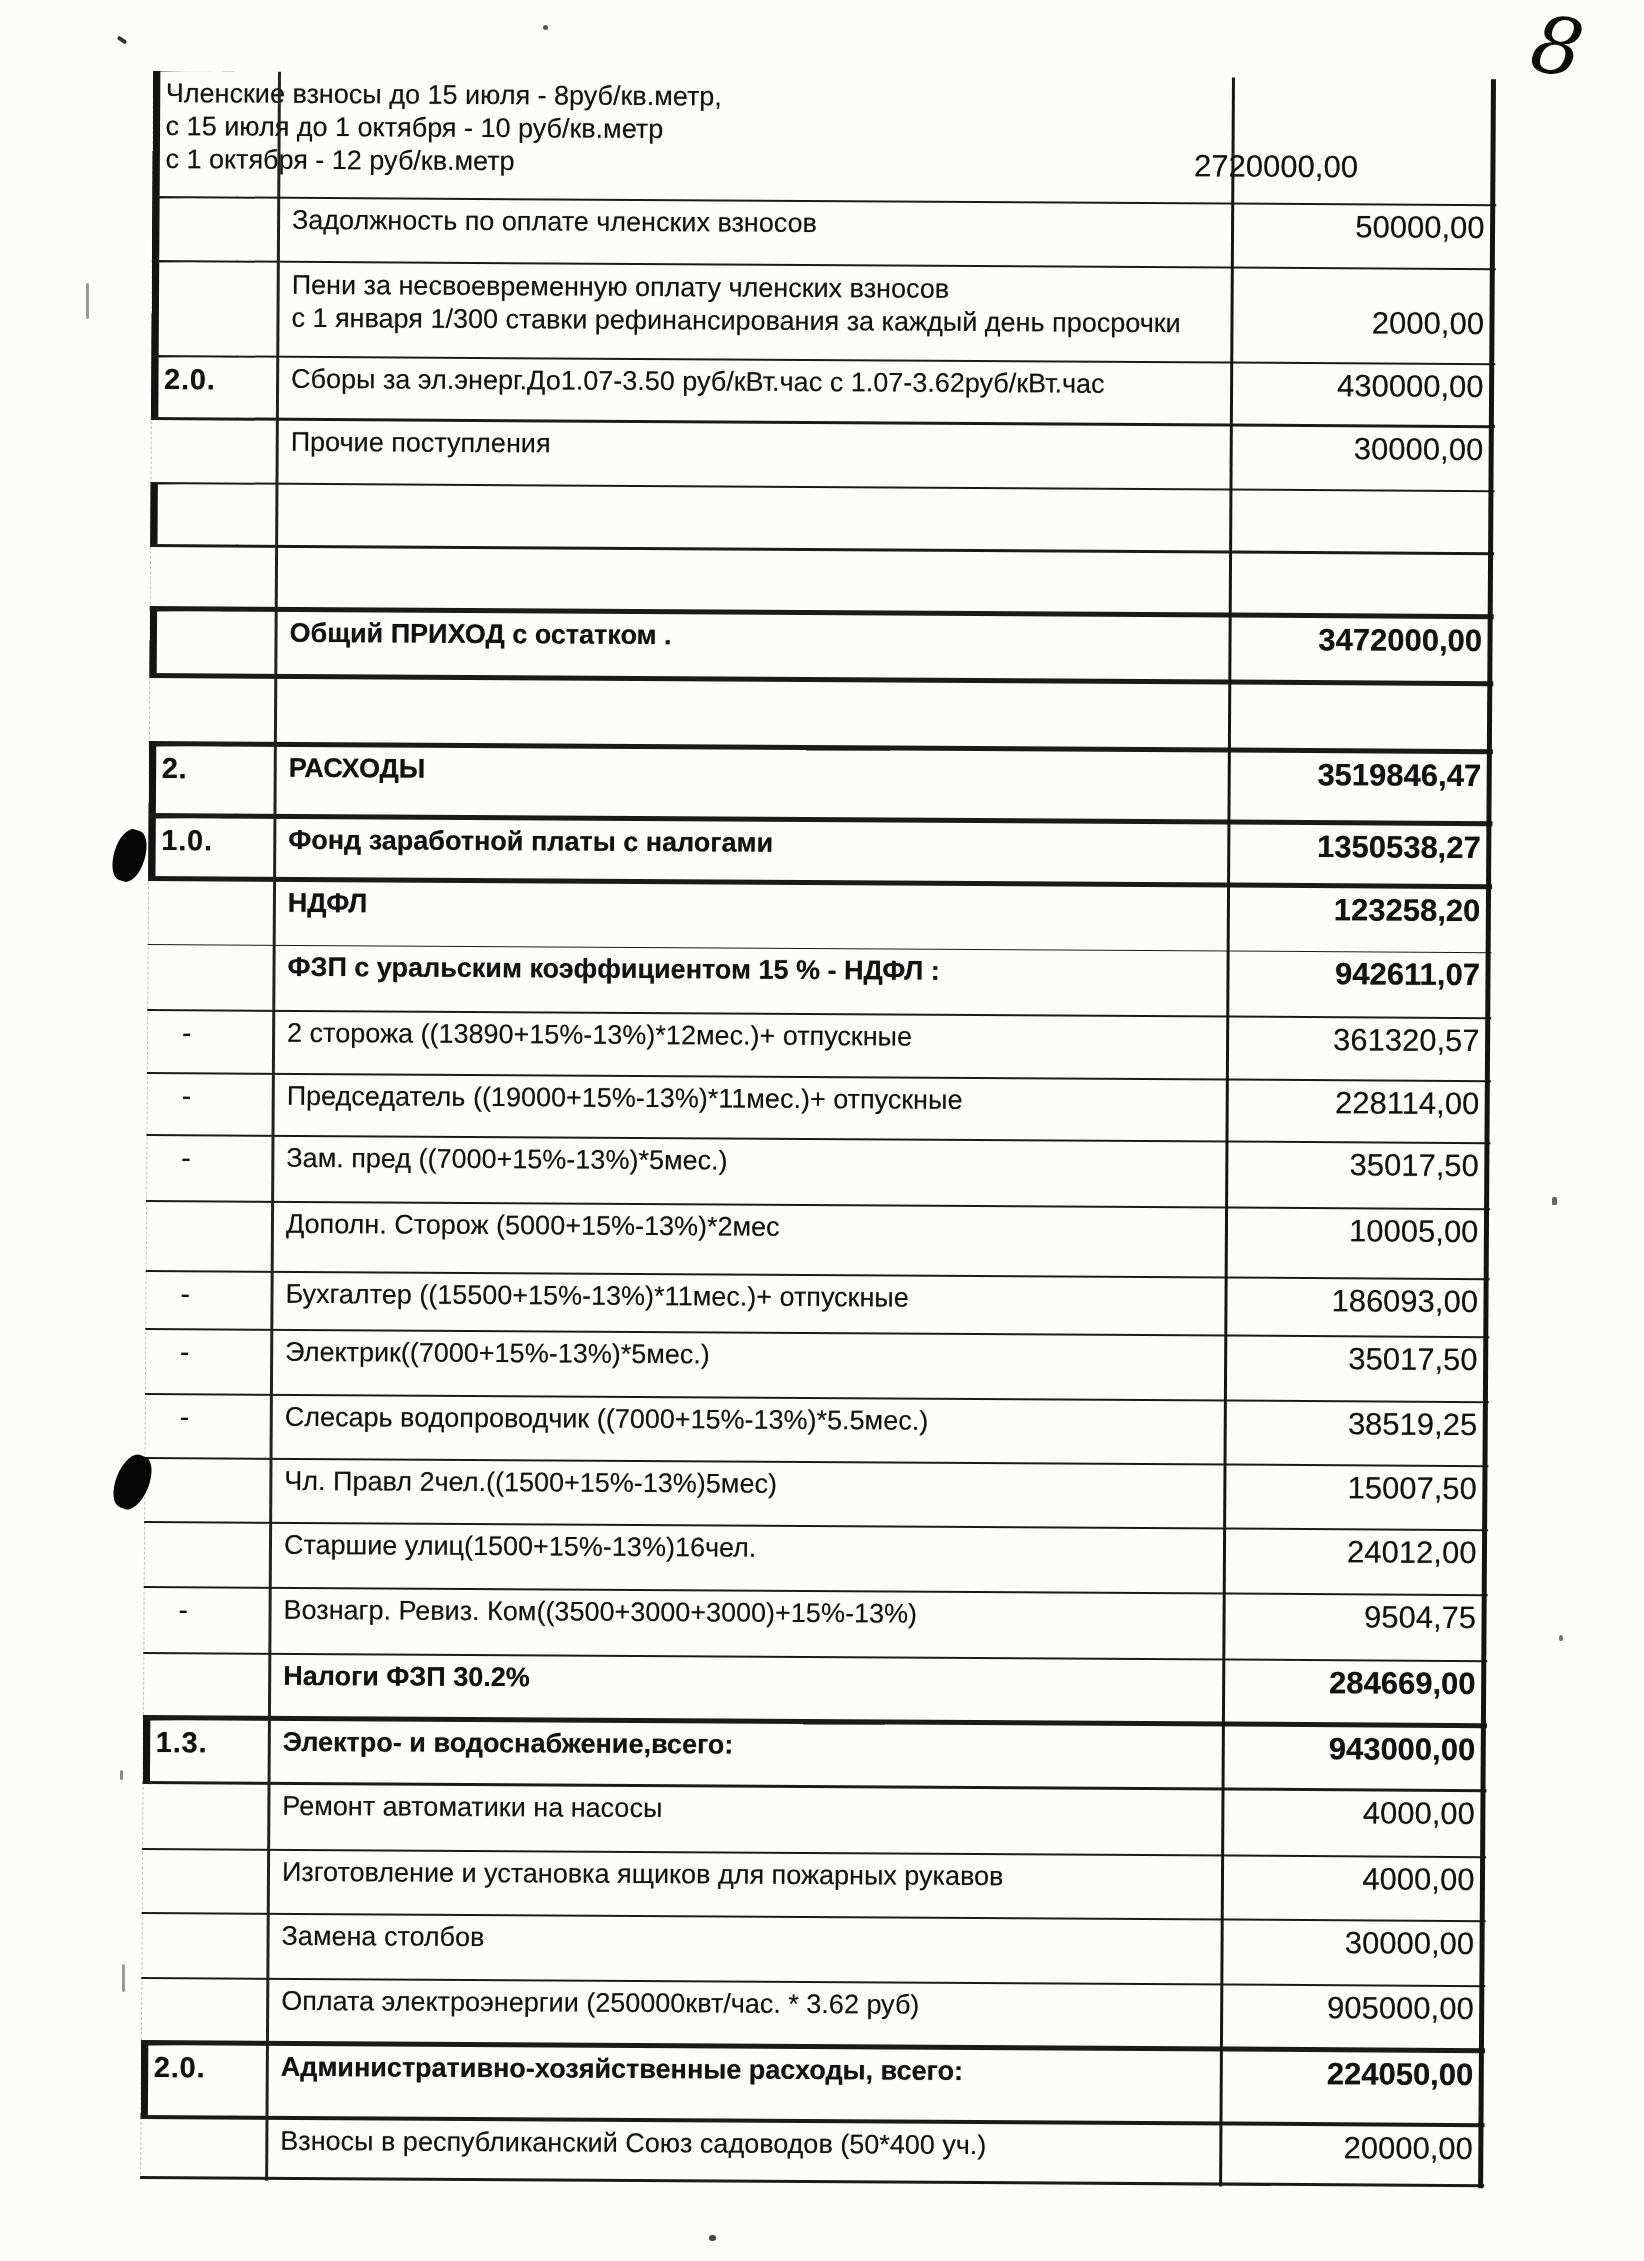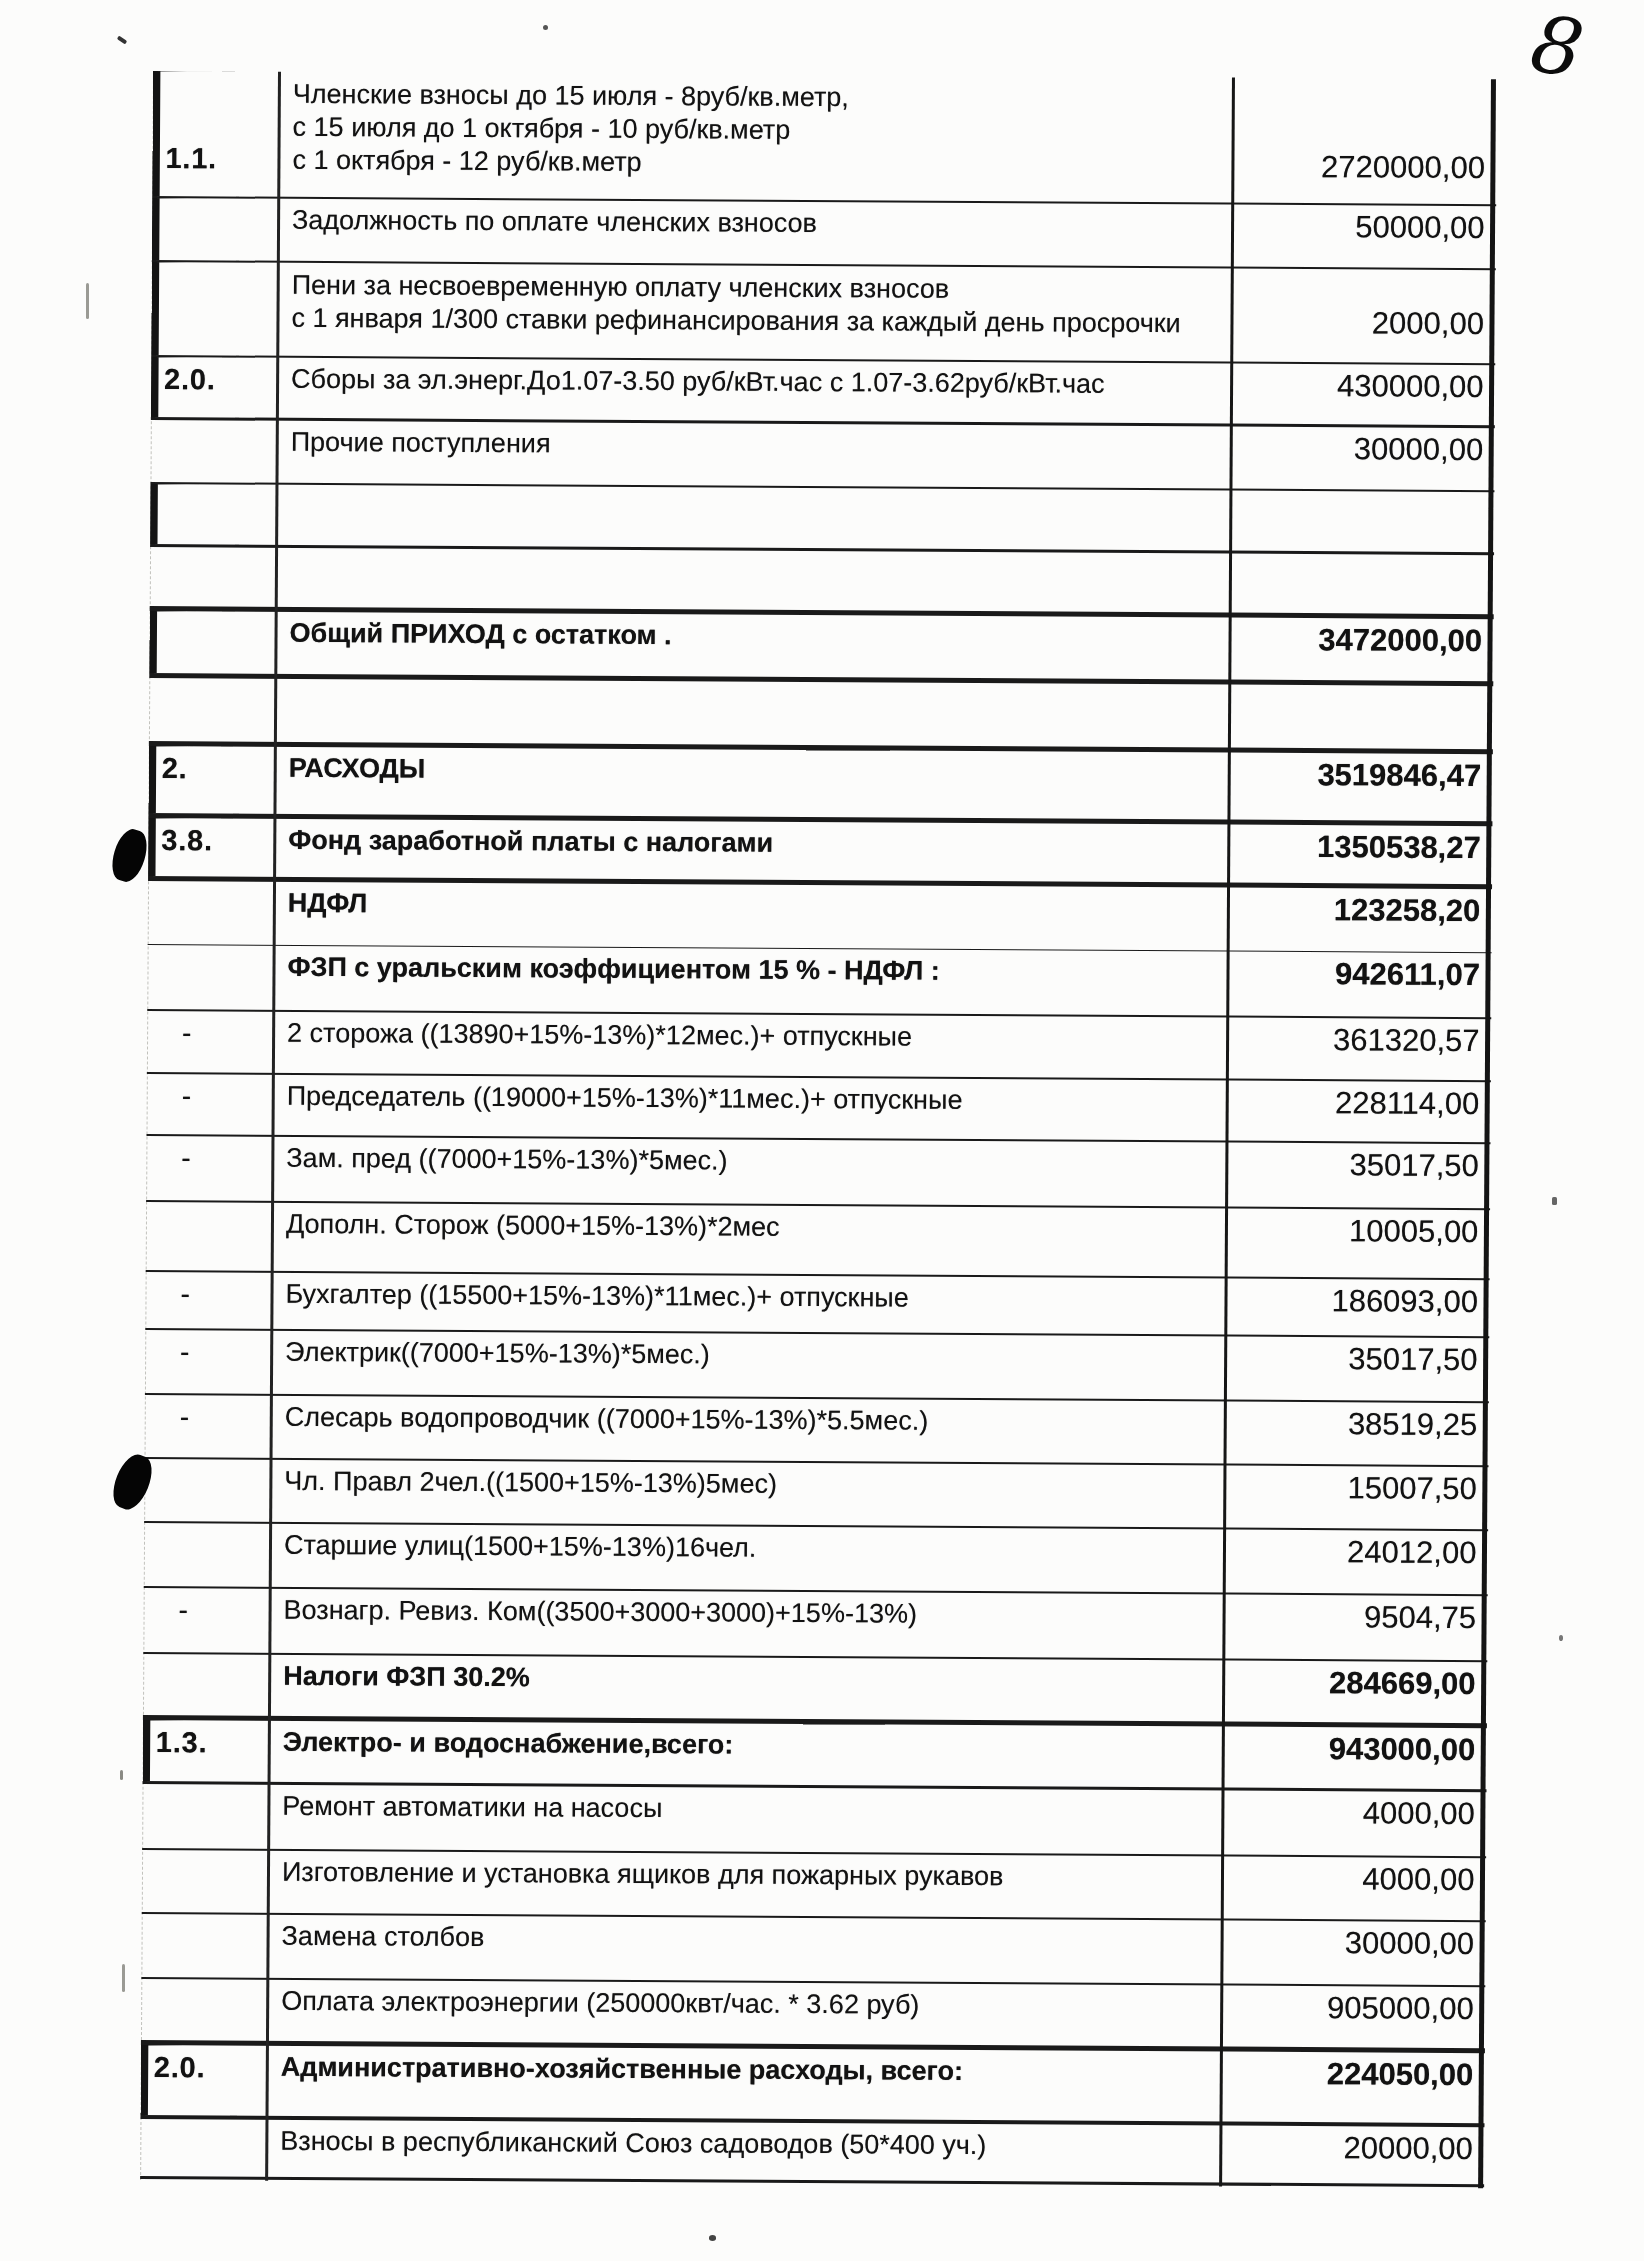--- a/index.html
+++ b/index.html
@@ -74,21 +74,20 @@
 </style>
 </head>
 <body>
 
 <div class="page-num">8</div>
 
 <div class="table-wrap">
   <div class="left-dashes"></div>
   <div id="rows-host">
       <div class="row tl ml" style="height: 127px; border-bottom-width: 2.5px;">
-        <div class="cell num" style="padding-bottom: 20.6px;">1.1.</div>
         <div class="cell desc">
           <div>Членские взносы до 15 июля - 8руб/кв.метр,</div>
           <div>с 15 июля до 1 октября - 10 руб/кв.метр</div>
           <div>с 1 октября - 12 руб/кв.метр</div>
         </div>
         <div class="cell amt" style="padding-bottom: 20.6px;">2720000,00</div>
       </div>
       <div class="row tl" style="height: 64px; border-bottom-width: 2.5px;">
         <div class="cell num"></div>
         <div class="cell desc">
@@ -141,21 +140,21 @@
         <div class="cell amt"></div>
       </div>
       <div class="row bold tl" style="height: 72px; border-bottom-width: 5px;">
         <div class="cell num">2.</div>
         <div class="cell desc">
           <div>РАСХОДЫ</div>
         </div>
         <div class="cell amt">3519846,47</div>
       </div>
       <div class="row bold tl" style="height: 63px; border-bottom-width: 5.8px;">
-        <div class="cell num">3.8.</div>
+        <div class="cell num">1.0.</div>
         <div class="cell desc">
           <div>Фонд заработной платы с налогами</div>
         </div>
         <div class="cell amt">1350538,27</div>
       </div>
       <div class="row bold" style="height: 64px; border-bottom-width: 1.6px;">
         <div class="cell num"></div>
         <div class="cell desc">
           <div>НДФЛ</div>
         </div>

